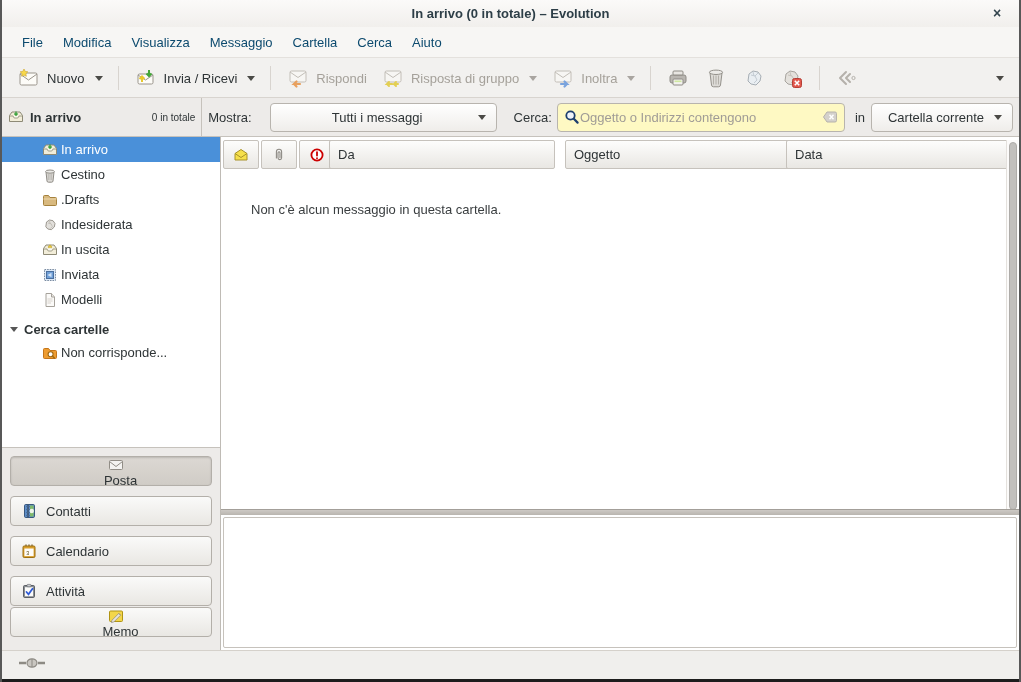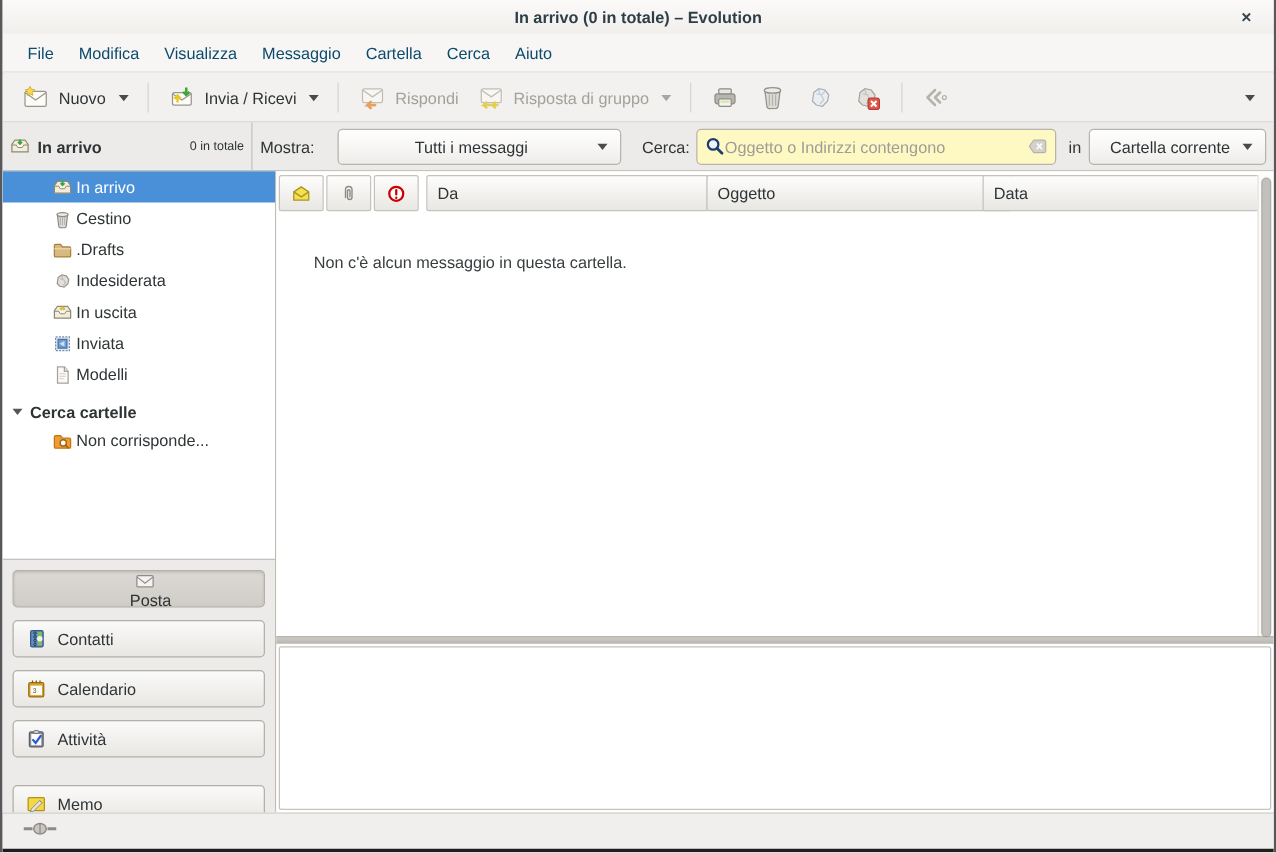--- a/index.html
+++ b/index.html
@@ -146,20 +146,31 @@
       <span class="icon24">
         <svg viewBox="0 0 24 24" width="24" height="24">
             <rect x="4" y="5" width="16" height="11" rx="1.5" fill="#f7f6f3" stroke="#c2beb7"></rect>
             <path d="M4 6 L12 11.5 L20 6" fill="none" stroke="#c2beb7"></path>
             <path d="M11 18 h-5 l2-2 M6 18 l2 2 M17 18 h-4 l2-2 M13 18 l2 2" stroke="#e3cf53" stroke-width="2" fill="none" stroke-linecap="round"></path>
           </svg>
       </span>
       <span>Risposta di gruppo</span>
       <span class="arr-down"></span>
     </div>
+    <div class="tbtn disabled">
+      <span class="icon24">
+        <svg viewBox="0 0 24 24" width="24" height="24">
+            <rect x="4" y="5" width="16" height="11" rx="1.5" fill="#f7f6f3" stroke="#c2beb7"></rect>
+            <path d="M4 6 L12 11.5 L20 6" fill="none" stroke="#c2beb7"></path>
+            <path d="M10 18 h6 l-2.5-2.5 M16 18 l-2.5 2.5" stroke="#7aa3dd" stroke-width="2.2" fill="none" stroke-linecap="round"></path>
+          </svg>
+      </span>
+      <span>Inoltra</span>
+      <span class="arr-down"></span>
+    </div>
     <div class="tb-sep"></div>
     <div class="tbtn disabled">
       <span class="icon24">
         <svg viewBox="0 0 24 24" width="24" height="24">
             <rect x="4" y="9" width="16" height="8" rx="2" fill="#b9b6b1" stroke="#8f8c86"></rect>
             <rect x="7" y="5" width="10" height="4" rx="1" fill="#e8e6e2" stroke="#8f8c86"></rect>
             <rect x="7" y="13" width="10" height="6" rx="1" fill="#f3f2ef" stroke="#8f8c86"></rect>
             <rect x="8.5" y="14.5" width="7" height="1.6" fill="#cfe8a0"></rect>
           </svg>
       </span>
@@ -378,21 +389,21 @@
           <span class="icon16">
             <svg viewBox="0 0 16 16" width="16" height="16">
                 <rect x="2.5" y="2.5" width="11" height="12" rx="1.2" fill="#8b8f94" stroke="#5c6065"></rect>
                 <rect x="4" y="4.2" width="8" height="9" fill="#fbfbf9"></rect>
                 <rect x="6" y="1.4" width="4" height="2.4" rx=".8" fill="#c9ccd0" stroke="#5c6065" stroke-width=".6"></rect>
                 <path d="M5.5 9 l2 2.3 L11.5 5.8" stroke="#2f5bd7" stroke-width="1.8" fill="none" stroke-linecap="round"></path>
               </svg>
           </span>
           <span class="sw-label">Attività</span>
         </div>
-        <div class="sw-btn" style="top:180px;">
+        <div class="sw-btn" style="top:159px;flex-direction:column;">
           <span class="icon16">
             <svg viewBox="0 0 16 16" width="16" height="16">
                 <rect x="1.5" y="3" width="13" height="10.5" rx="1" fill="#f3d64a" stroke="#b09413"></rect>
                 <path d="M4 12.2 L10.8 5.4 l1.8 1.8 L5.8 14 l-2.4.6 z" fill="#e8e4da" stroke="#8c867a" stroke-width=".7"></path>
                 <path d="M10.8 5.4 l1.8 1.8" stroke="#8c867a" stroke-width=".7"></path>
               </svg>
           </span>
           <span class="sw-label">Memo</span>
         </div>
       </div>
@@ -416,21 +427,21 @@
       </div>
       <div class="hcell icon-col" style="left:78px; width:36px;">
         <span class="icon16">
           <svg viewBox="0 0 16 16" width="16" height="16">
               <circle cx="8" cy="8" r="5.6" fill="#fff" stroke="#cc0000" stroke-width="1.8"></circle>
               <rect x="7.1" y="4.2" width="1.8" height="5.2" rx=".9" fill="#cc0000"></rect>
               <circle cx="8" cy="11.2" r=".95" fill="#cc0000"></circle>
             </svg>
         </span>
       </div>
-      <div class="hcell" style="left:120px; width:226px;">
+      <div class="hcell" style="left:108px; width:226px;">
         <span>Da</span>
       </div>
       <div class="hcell" style="left:344px; width:245px;">
         <span>Oggetto</span>
       </div>
       <div class="hcell" style="left:565px; width:222px;">
         <span>Data</span>
       </div>
 
       <div class="empty-text">Non c'è alcun messaggio in questa cartella.</div>

